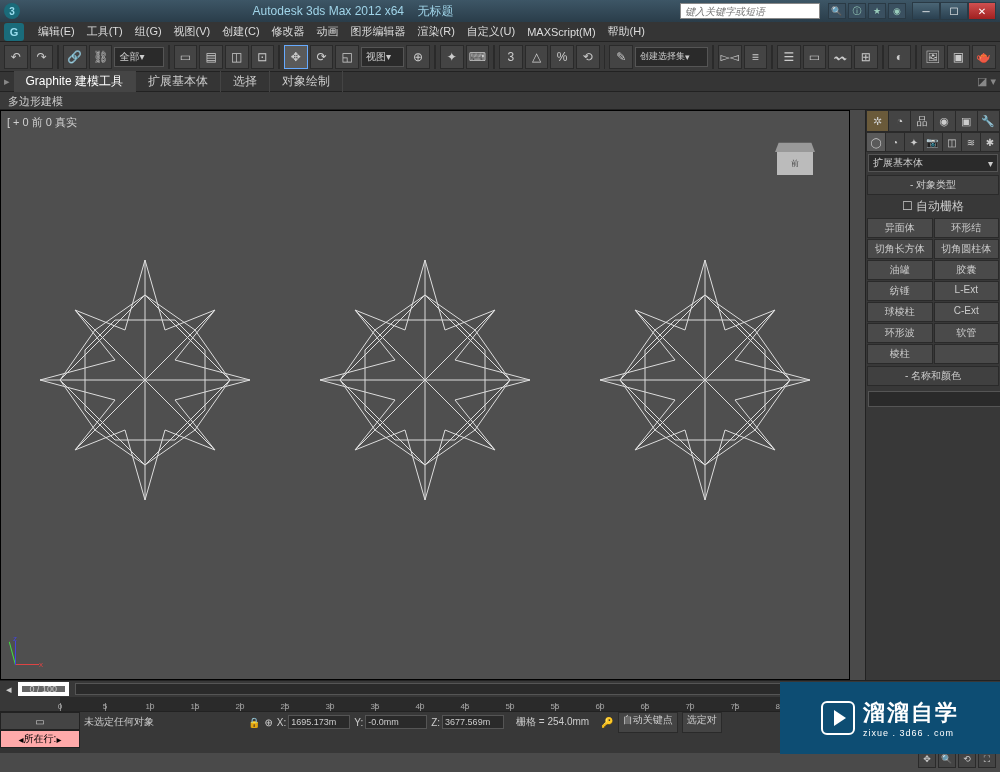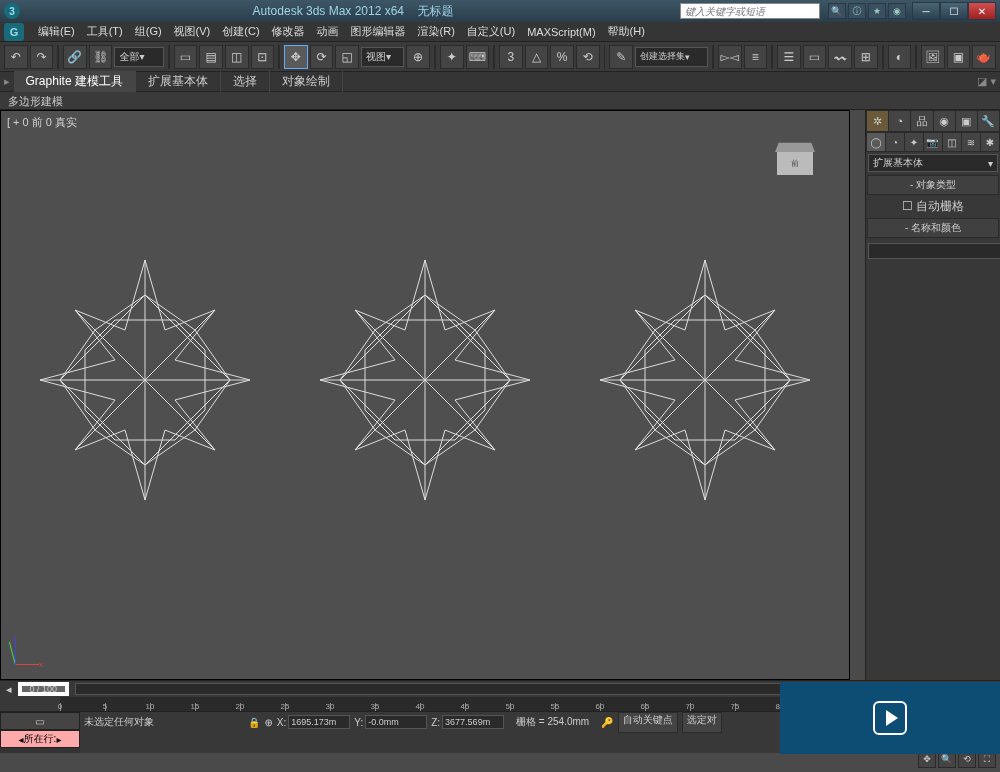--- a/index.html
+++ b/index.html
@@ -286,20 +286,36 @@
       <div class="cp-subtab">◫</div>
       <div class="cp-subtab">≋</div>
       <div class="cp-subtab">✱</div>
     </div>
     <div class="cp-dropdown">
         <span>扩展基本体</span>
         <span>▾</span>
       </div>
     <div class="cp-section-title">- <span>对象类型</span></div>
     <div class="cp-checkbox-row">☐ <span>自动栅格</span></div>
+    <div class="cp-grid">
+      <div class="cp-grid-btn">异面体</div>
+      <div class="cp-grid-btn">环形结</div>
+      <div class="cp-grid-btn">切角长方体</div>
+      <div class="cp-grid-btn">切角圆柱体</div>
+      <div class="cp-grid-btn">油罐</div>
+      <div class="cp-grid-btn">胶囊</div>
+      <div class="cp-grid-btn">纺锤</div>
+      <div class="cp-grid-btn">L-Ext</div>
+      <div class="cp-grid-btn">球棱柱</div>
+      <div class="cp-grid-btn">C-Ext</div>
+      <div class="cp-grid-btn">环形波</div>
+      <div class="cp-grid-btn">软管</div>
+      <div class="cp-grid-btn">棱柱</div>
+      <div class="cp-grid-btn"></div>
+    </div>
     <div class="cp-section-title">- <span>名称和颜色</span></div>
     <div class="cp-name-color">
       <input class="cp-name-input" style="">
 
     </div>
   </div>
 </div>
 
 <div class="timeline-area">
   <div class="time-slider">
@@ -381,13 +397,17 @@
   <div class="nav-icon">✥</div>
   <div class="nav-icon">🔍</div>
   <div class="nav-icon">⟲</div>
   <div class="nav-icon">⛶</div>
 </div>
 
 <div class="watermark">
   <div class="wm-logo">
       <div class="wm-play"></div>
     </div>
+  <div class="wm-text">
+    <div class="wm-main">溜溜自学</div>
+    <div class="wm-sub">zixue . 3d66 . com</div>
+  </div>
 </div>
 
 </body></html>

